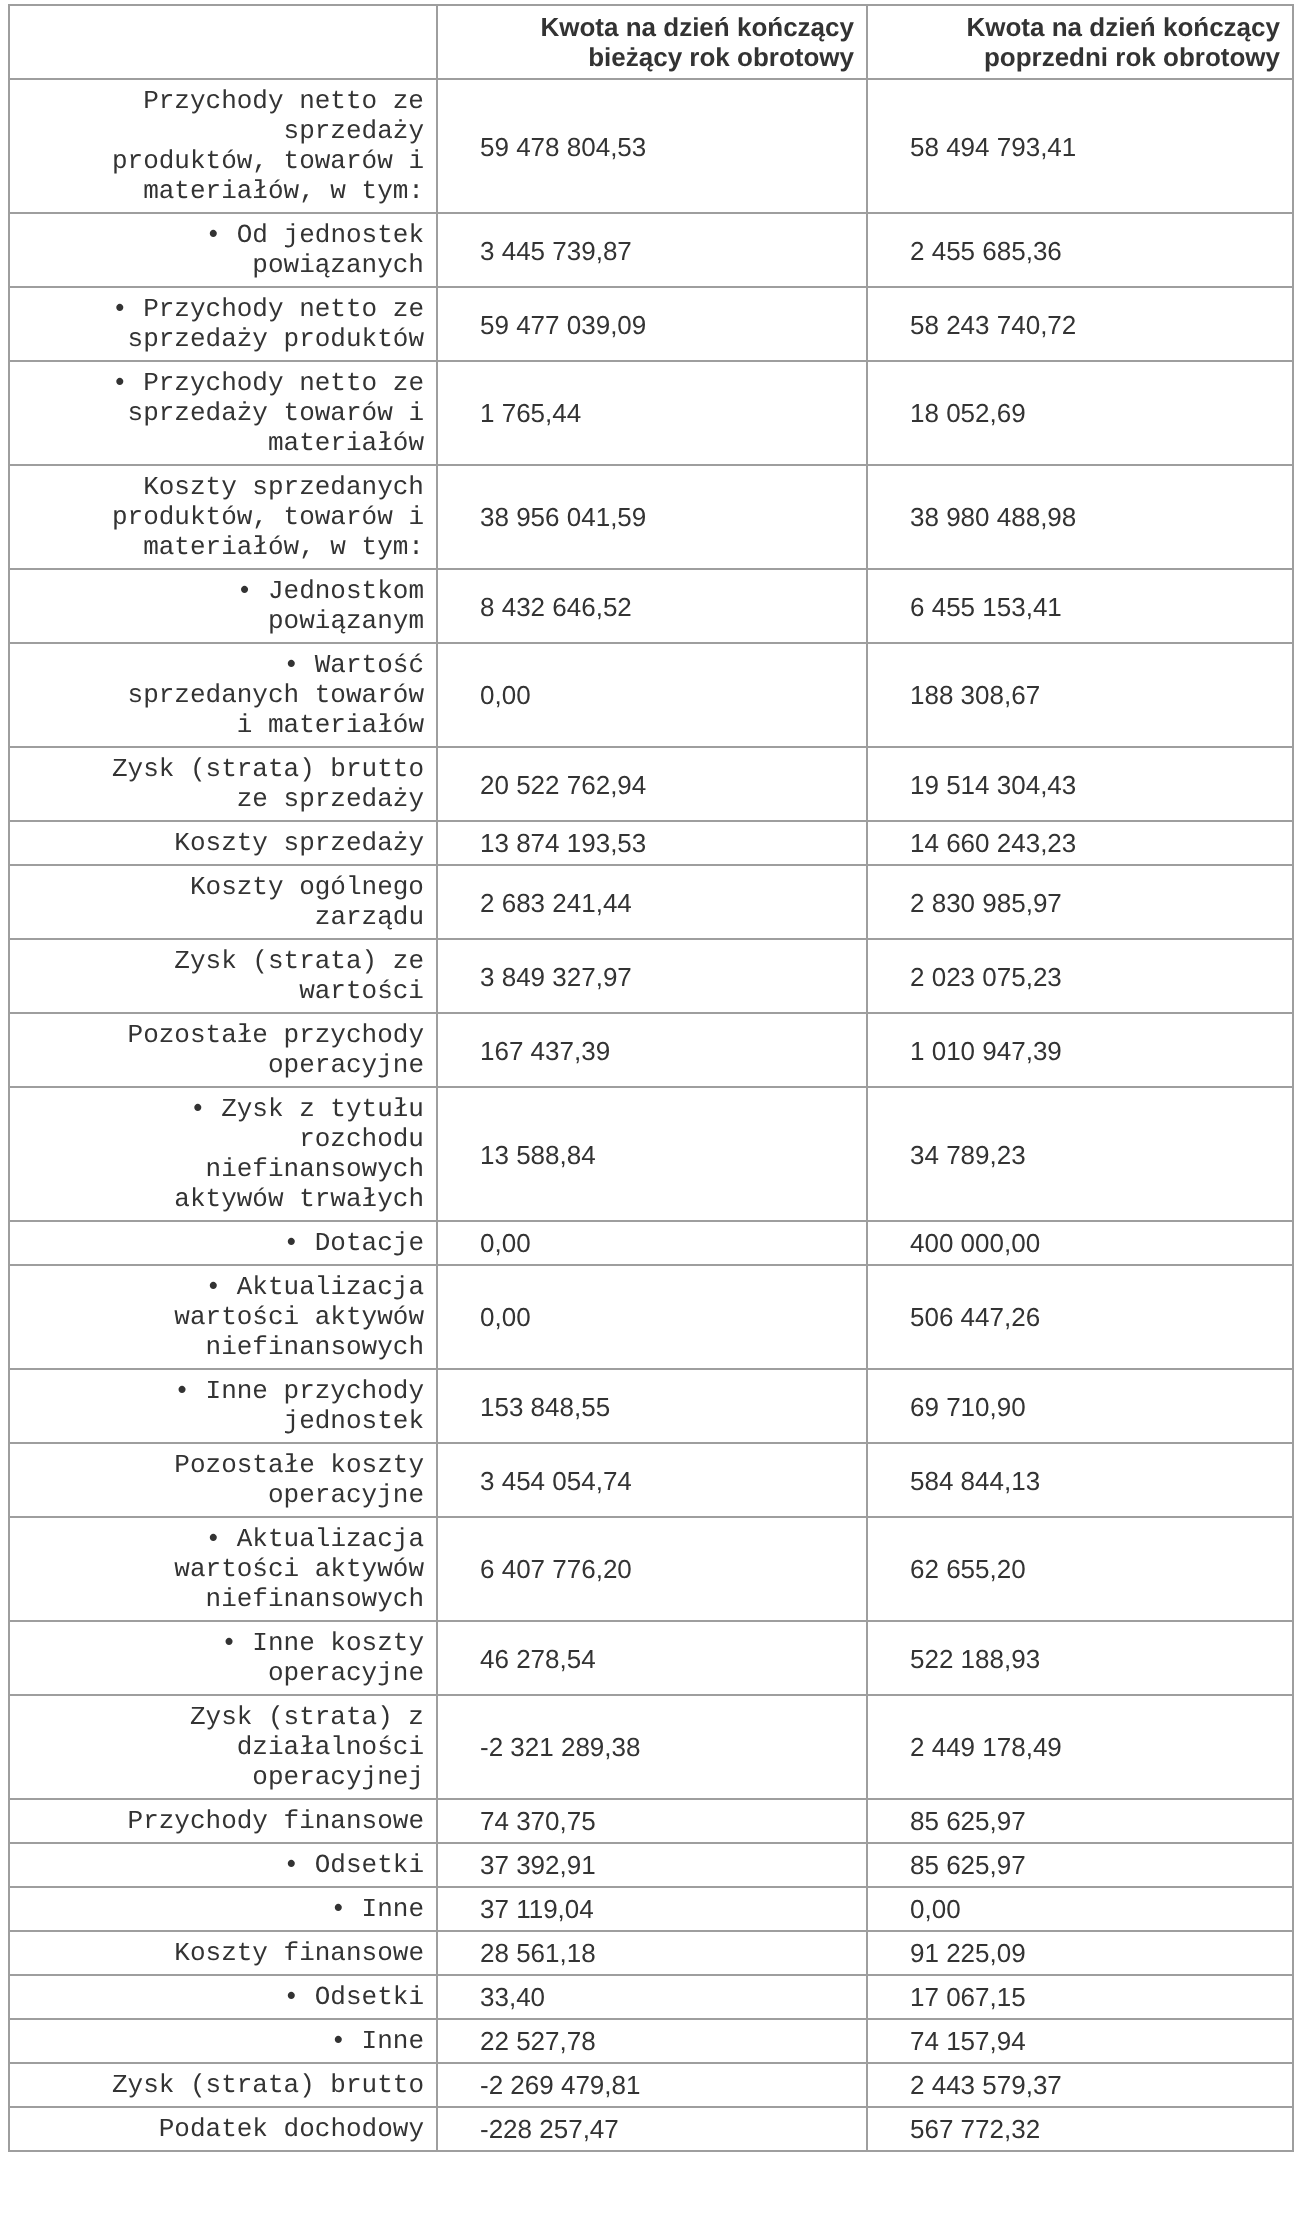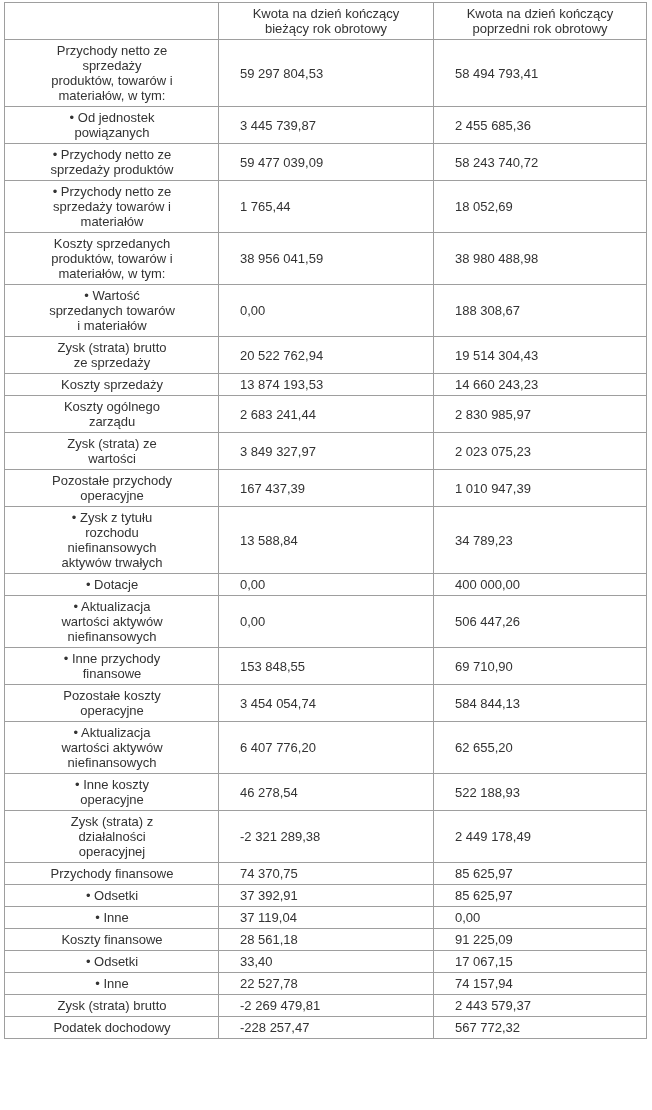--- a/index.html
+++ b/index.html
@@ -27,28 +27,29 @@
   th, td {
     border: 1px solid #9e9e9e;
     font-size: 13px;
     line-height: 15px;
     color: #333333;
     vertical-align: middle;
     white-space: pre-line;
     overflow: hidden;
   }
   th {
-    font-weight: normal;
-    text-align: center;
+    font-weight: bold;
+    text-align: right;
     padding: 3px 6px;
     background: #ffffff;
   }
   td.label {
-    text-align: center;
+    text-align: right;
     padding: 3px 6px 3px 7px;
+    font-family: Liberation Mono, monospace;
   }
   td.num {
     text-align: left;
     padding: 3px 6px 3px 21px;
   }
 </style>
 </head>
 <body>
 
 <table class="fin">
@@ -65,21 +66,21 @@
       <th>Kwota na dzień kończący
 poprzedni rok obrotowy</th>
     </tr>
   </thead>
   <tbody>
   <tr>
     <td class="label">Przychody netto ze
 sprzedaży
 produktów, towarów i
 materiałów, w tym:</td>
-    <td class="num">59 297 804,53</td>
+    <td class="num">59 478 804,53</td>
     <td class="num">58 494 793,41</td>
   </tr>
 
   <tr>
     <td class="label">• Od jednostek
 powiązanych</td>
     <td class="num">3 445 739,87</td>
     <td class="num">2 455 685,36</td>
   </tr>
 
@@ -99,20 +100,26 @@
   </tr>
 
   <tr>
     <td class="label">Koszty sprzedanych
 produktów, towarów i
 materiałów, w tym:</td>
     <td class="num">38 956 041,59</td>
     <td class="num">38 980 488,98</td>
   </tr>
 
+  <tr>
+    <td class="label">• Jednostkom
+powiązanym</td>
+    <td class="num">8 432 646,52</td>
+    <td class="num">6 455 153,41</td>
+  </tr>
 
 
   <tr>
     <td class="label">• Wartość
 sprzedanych towarów
 i materiałów</td>
     <td class="num">0,00</td>
     <td class="num">188 308,67</td>
   </tr>
 
@@ -168,21 +175,21 @@
   <tr>
     <td class="label">• Aktualizacja
 wartości aktywów
 niefinansowych</td>
     <td class="num">0,00</td>
     <td class="num">506 447,26</td>
   </tr>
 
   <tr>
     <td class="label">• Inne przychody
-finansowe</td>
+jednostek</td>
     <td class="num">153 848,55</td>
     <td class="num">69 710,90</td>
   </tr>
 
   <tr>
     <td class="label">Pozostałe koszty
 operacyjne</td>
     <td class="num">3 454 054,74</td>
     <td class="num">584 844,13</td>
   </tr>

